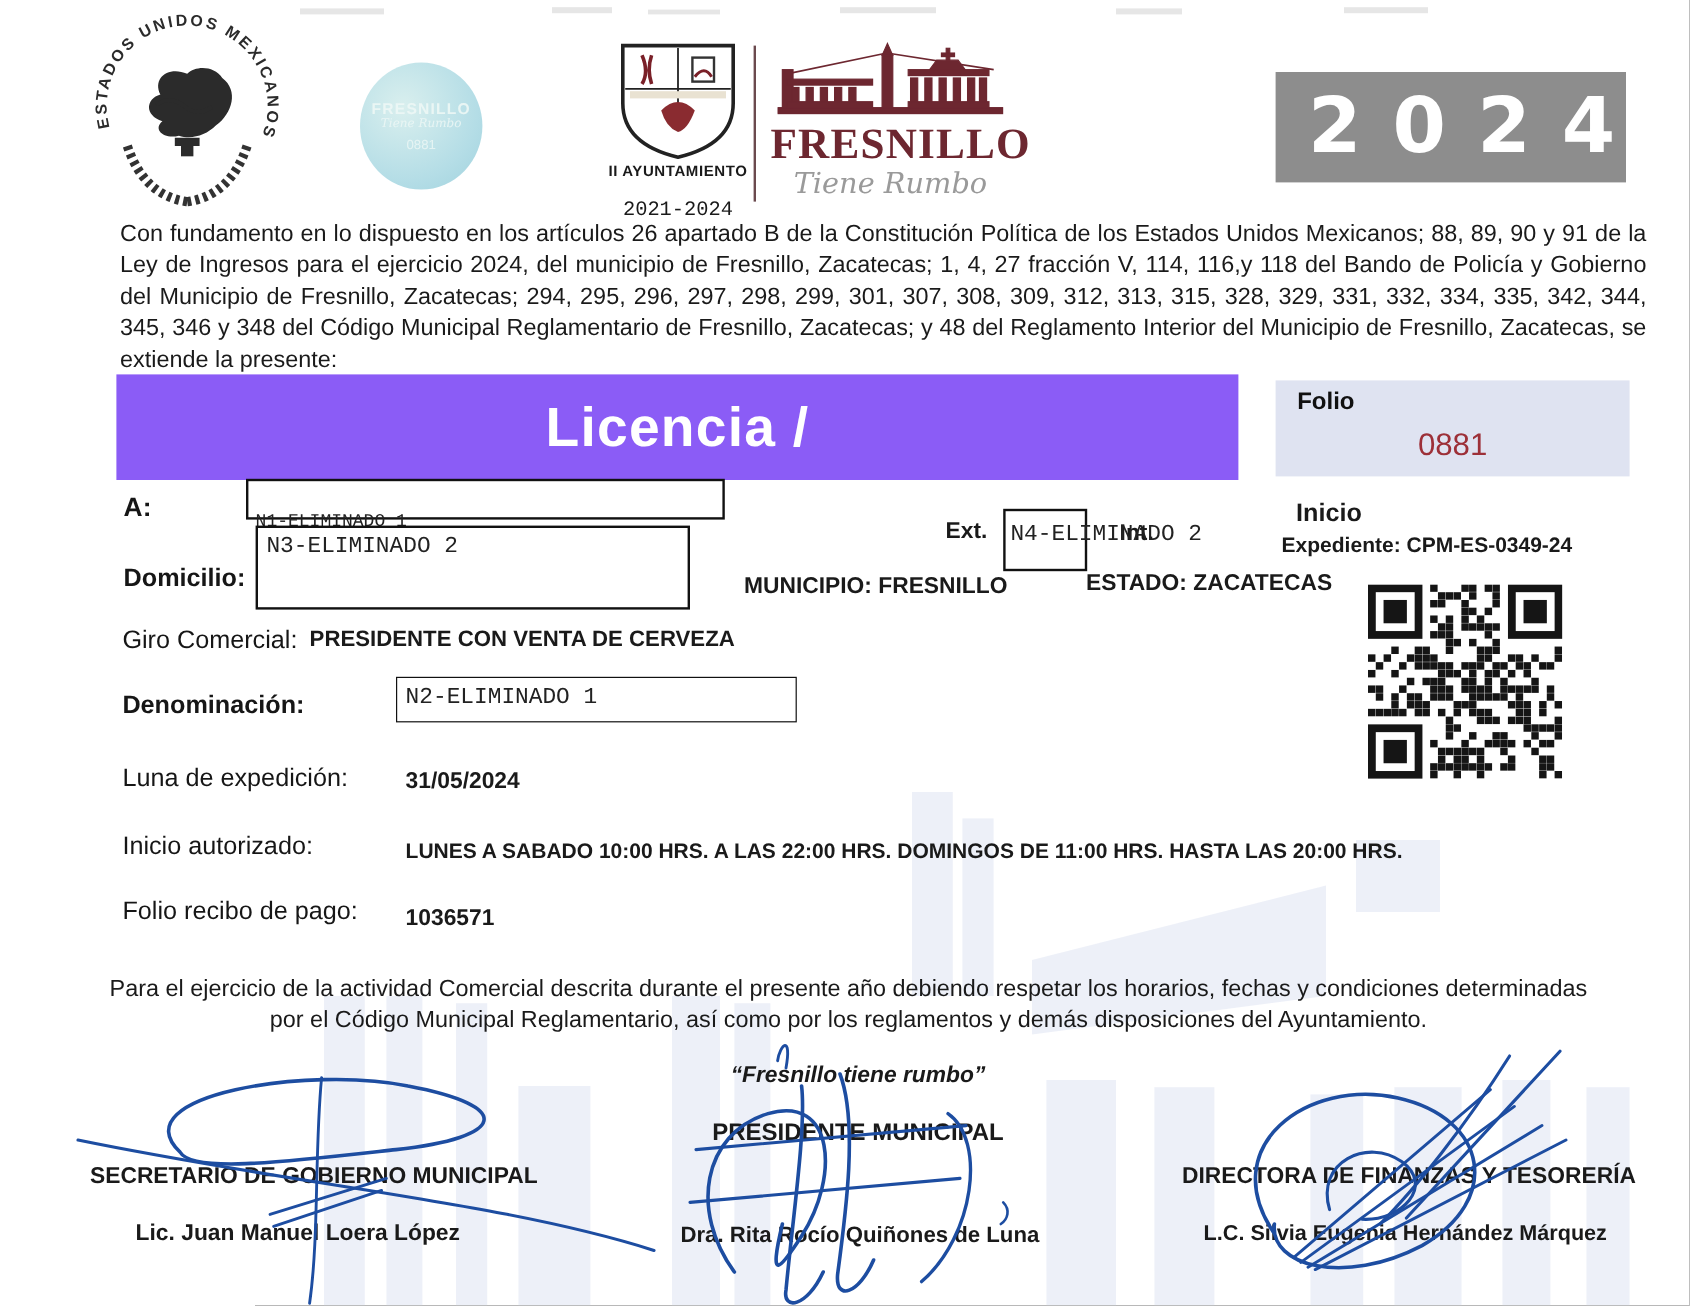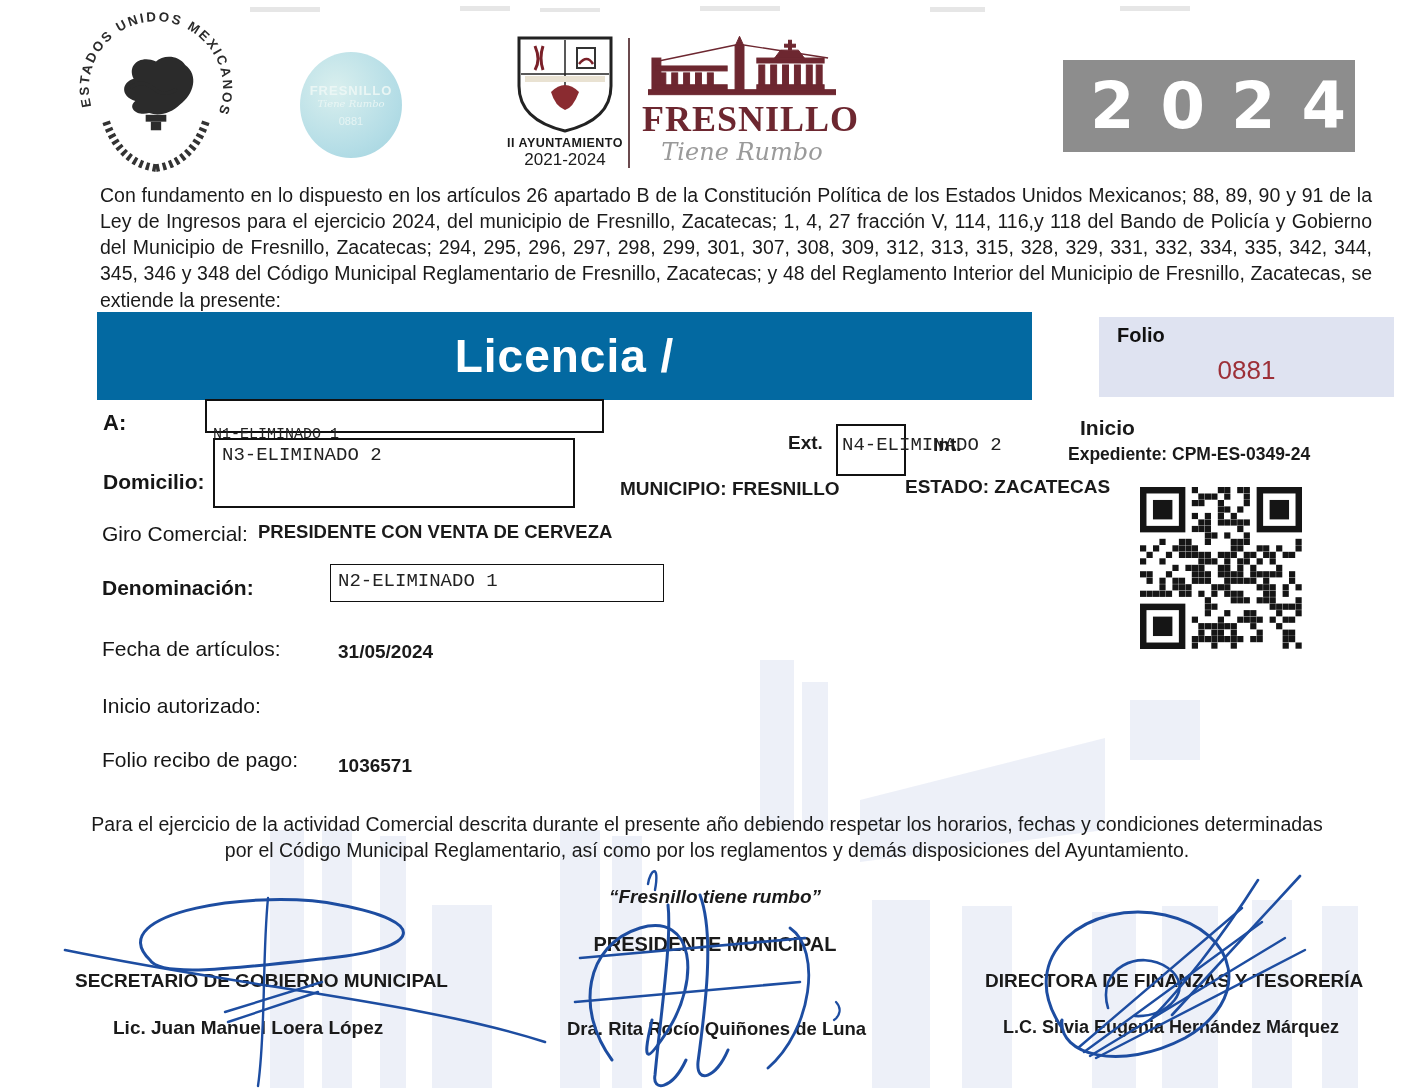--- a/index.html
+++ b/index.html
@@ -6,26 +6,26 @@
   #page{position:relative;width:1408px;height:1088px;background:#ffffff;overflow:hidden;
         font-family:"Liberation Sans",sans-serif;color:#1a1a1a;margin:0 auto;}
   .abs{position:absolute;}
   .b{font-weight:700;}
   .mono{font-family:"Liberation Mono","DejaVu Sans Mono",monospace;font-weight:400;color:#222;}
   .label{font-size:21px;color:#161616;}
   .box{border:2px solid #111;background:transparent;}
   #wm{left:0;top:0;z-index:0;pointer-events:none;}
   .z{z-index:2;}
   #intro{left:100px;top:182px;width:1272px;font-size:19.5px;line-height:1.34;text-align:justify;z-index:2;}
-  #banner{left:97px;top:312px;width:935px;height:88px;background:#0369a1;z-index:2;
+  #banner{left:97px;top:312px;width:935px;height:88px;background:#8b5cf6;z-index:2;
           display:flex;align-items:center;justify-content:center;}
   #banner .lt{color:#fff;font-size:46px;font-weight:700;letter-spacing:1px;}
   #banner .hv{color:#fff;font-size:49px;font-weight:700;letter-spacing:1px;
               text-shadow:1.2px 0 0 #fff,-1.2px 0 0 #fff,0 .8px 0 #fff;}
-  #folioBox{left:1063px;top:317px;width:295px;height:80px;background:#dfe3f1;z-index:2;margin-left:36px;}
+  #folioBox{left:1063px;top:317px;width:295px;height:80px;background:#dfe3f1;z-index:2;}
   #folioBox .fl{position:absolute;left:18px;top:7px;font-size:20px;font-weight:700;color:#111;}
   #folioBox .fv{position:absolute;left:0;top:38px;width:100%;text-align:center;font-size:26px;color:#9d3038;}
   .sig{stroke:#1d4da1;fill:none;stroke-linecap:round;stroke-linejoin:round;}
   #qr-svg{background:#fff;}
   .serifit{font-family:"DejaVu Serif","Liberation Serif",serif;font-style:italic;}
 </style>
 </head>
 <body>
 
 <div id="page">
@@ -87,21 +87,21 @@
       <path d="M6,4 H98 V52 Q98,86 52,97 Q6,86 6,52 Z" fill="#fff" stroke="#222" stroke-width="3"></path>
       <line x1="52" y1="6" x2="52" y2="60" stroke="#222" stroke-width="1.5"></line>
       <line x1="8" y1="40" x2="96" y2="40" stroke="#222" stroke-width="1.5"></line>
       <path d="M22,12 q6,14 0,24 M30,12 q-4,12 0,24" stroke="#7a2028" stroke-width="3" fill="none"></path>
       <rect x="64" y="14" width="18" height="20" fill="none" stroke="#333" stroke-width="2"></rect>
       <path d="M66,30 q8,-10 14,0" stroke="#7a2028" stroke-width="2.5" fill="none"></path>
       <path d="M38,58 q14,-14 28,0 q-6,16 -14,18 q-10,-4 -14,-18 Z" fill="#8a2b30"></path>
       <rect x="12" y="42" width="80" height="6" fill="#e9e2d2"></rect>
     </svg>
     <div style="font-size:12.5px;font-weight:700;letter-spacing:.5px;margin-top:2px;">II AYUNTAMIENTO</div>
-    <div style="font-family:Liberation Sans, sans-serif;font-size:17px;">2021-2024</div>
+    <div style="font-family:Liberation Mono, monospace;font-size:17px;margin-top:16px;">2021-2024</div>
   </div>
 
   <div class="abs z" style="left:628px;top:38px;width:2px;height:130px;background:#6b4a4e;"></div>
 
   <div class="abs z" style="left:642px;top:28px;width:200px;text-align:center;">
     <svg width="188" height="70" viewBox="0 0 190 70">
       <g fill="#6d2730" stroke="#6d2730">
         <line x1="92" y1="16" x2="6" y2="34" stroke-width="1.4"></line>
         <line x1="92" y1="16" x2="182" y2="30" stroke-width="1.4"></line>
         <rect x="0" y="62" width="190" height="5"></rect>
@@ -391,24 +391,25 @@
       <rect x="12.96" y="129.60000000000002" width="19.44" height="19.44" fill="#151515"></rect>
     </svg>
 
   <div class="abs z label" style="left:102px;top:522px;">Giro Comercial:</div>
   <div class="abs z b" style="left:258px;top:521px;font-size:18.5px;">PRESIDENTE CON VENTA DE CERVEZA</div>
 
   <div class="abs z b label" style="left:102px;top:576px;">Denominación:</div>
   <div class="abs z box" style="left:330px;top:564px;width:332px;height:36px;border-width:1.5px;"></div>
   <div class="abs z mono" style="left:338px;top:570px;font-size:19px;">N2-ELIMINADO 1</div>
 
-  <div class="abs z label" style="left:102px;top:637px;">Fecha de artículos:</div>
+  <div class="abs z label" style="left:102px;top:637px;">Luna de expedición:</div>
   <div class="abs z b" style="left:338px;top:641px;font-size:19px;">31/05/2024</div>
 
   <div class="abs z label" style="left:102px;top:694px;">Inicio autorizado:</div>
+  <div class="abs z b" style="left:338px;top:699px;font-size:17.5px;white-space:nowrap;">LUNES A SABADO 10:00 HRS. A LAS 22:00 HRS. DOMINGOS DE 11:00 HRS. HASTA LAS 20:00 HRS.</div>
 
   <div class="abs z label" style="left:102px;top:748px;">Folio recibo de pago:</div>
   <div class="abs z b" style="left:338px;top:755px;font-size:19px;">1036571</div>
 
   <div class="abs z" style="left:84px;top:812px;width:1246px;font-size:19.5px;line-height:1.32;text-align:center;">Para el ejercicio de la actividad Comercial descrita durante el presente año debiendo respetar los horarios, fechas y condiciones determinadas por el Código Municipal Reglamentario, así como por los reglamentos y demás disposiciones del Ayuntamiento.</div>
 
   <div class="abs z b serifit" style="left:0;top:886px;width:1430px;text-align:center;font-size:19px;
        font-family:'Liberation Sans',sans-serif;font-style:italic;">“Fresnillo tiene rumbo”</div>
 
   <div class="abs z b" style="left:0;top:933px;width:1430px;text-align:center;font-size:20px;">PRESIDENTE MUNICIPAL</div>

